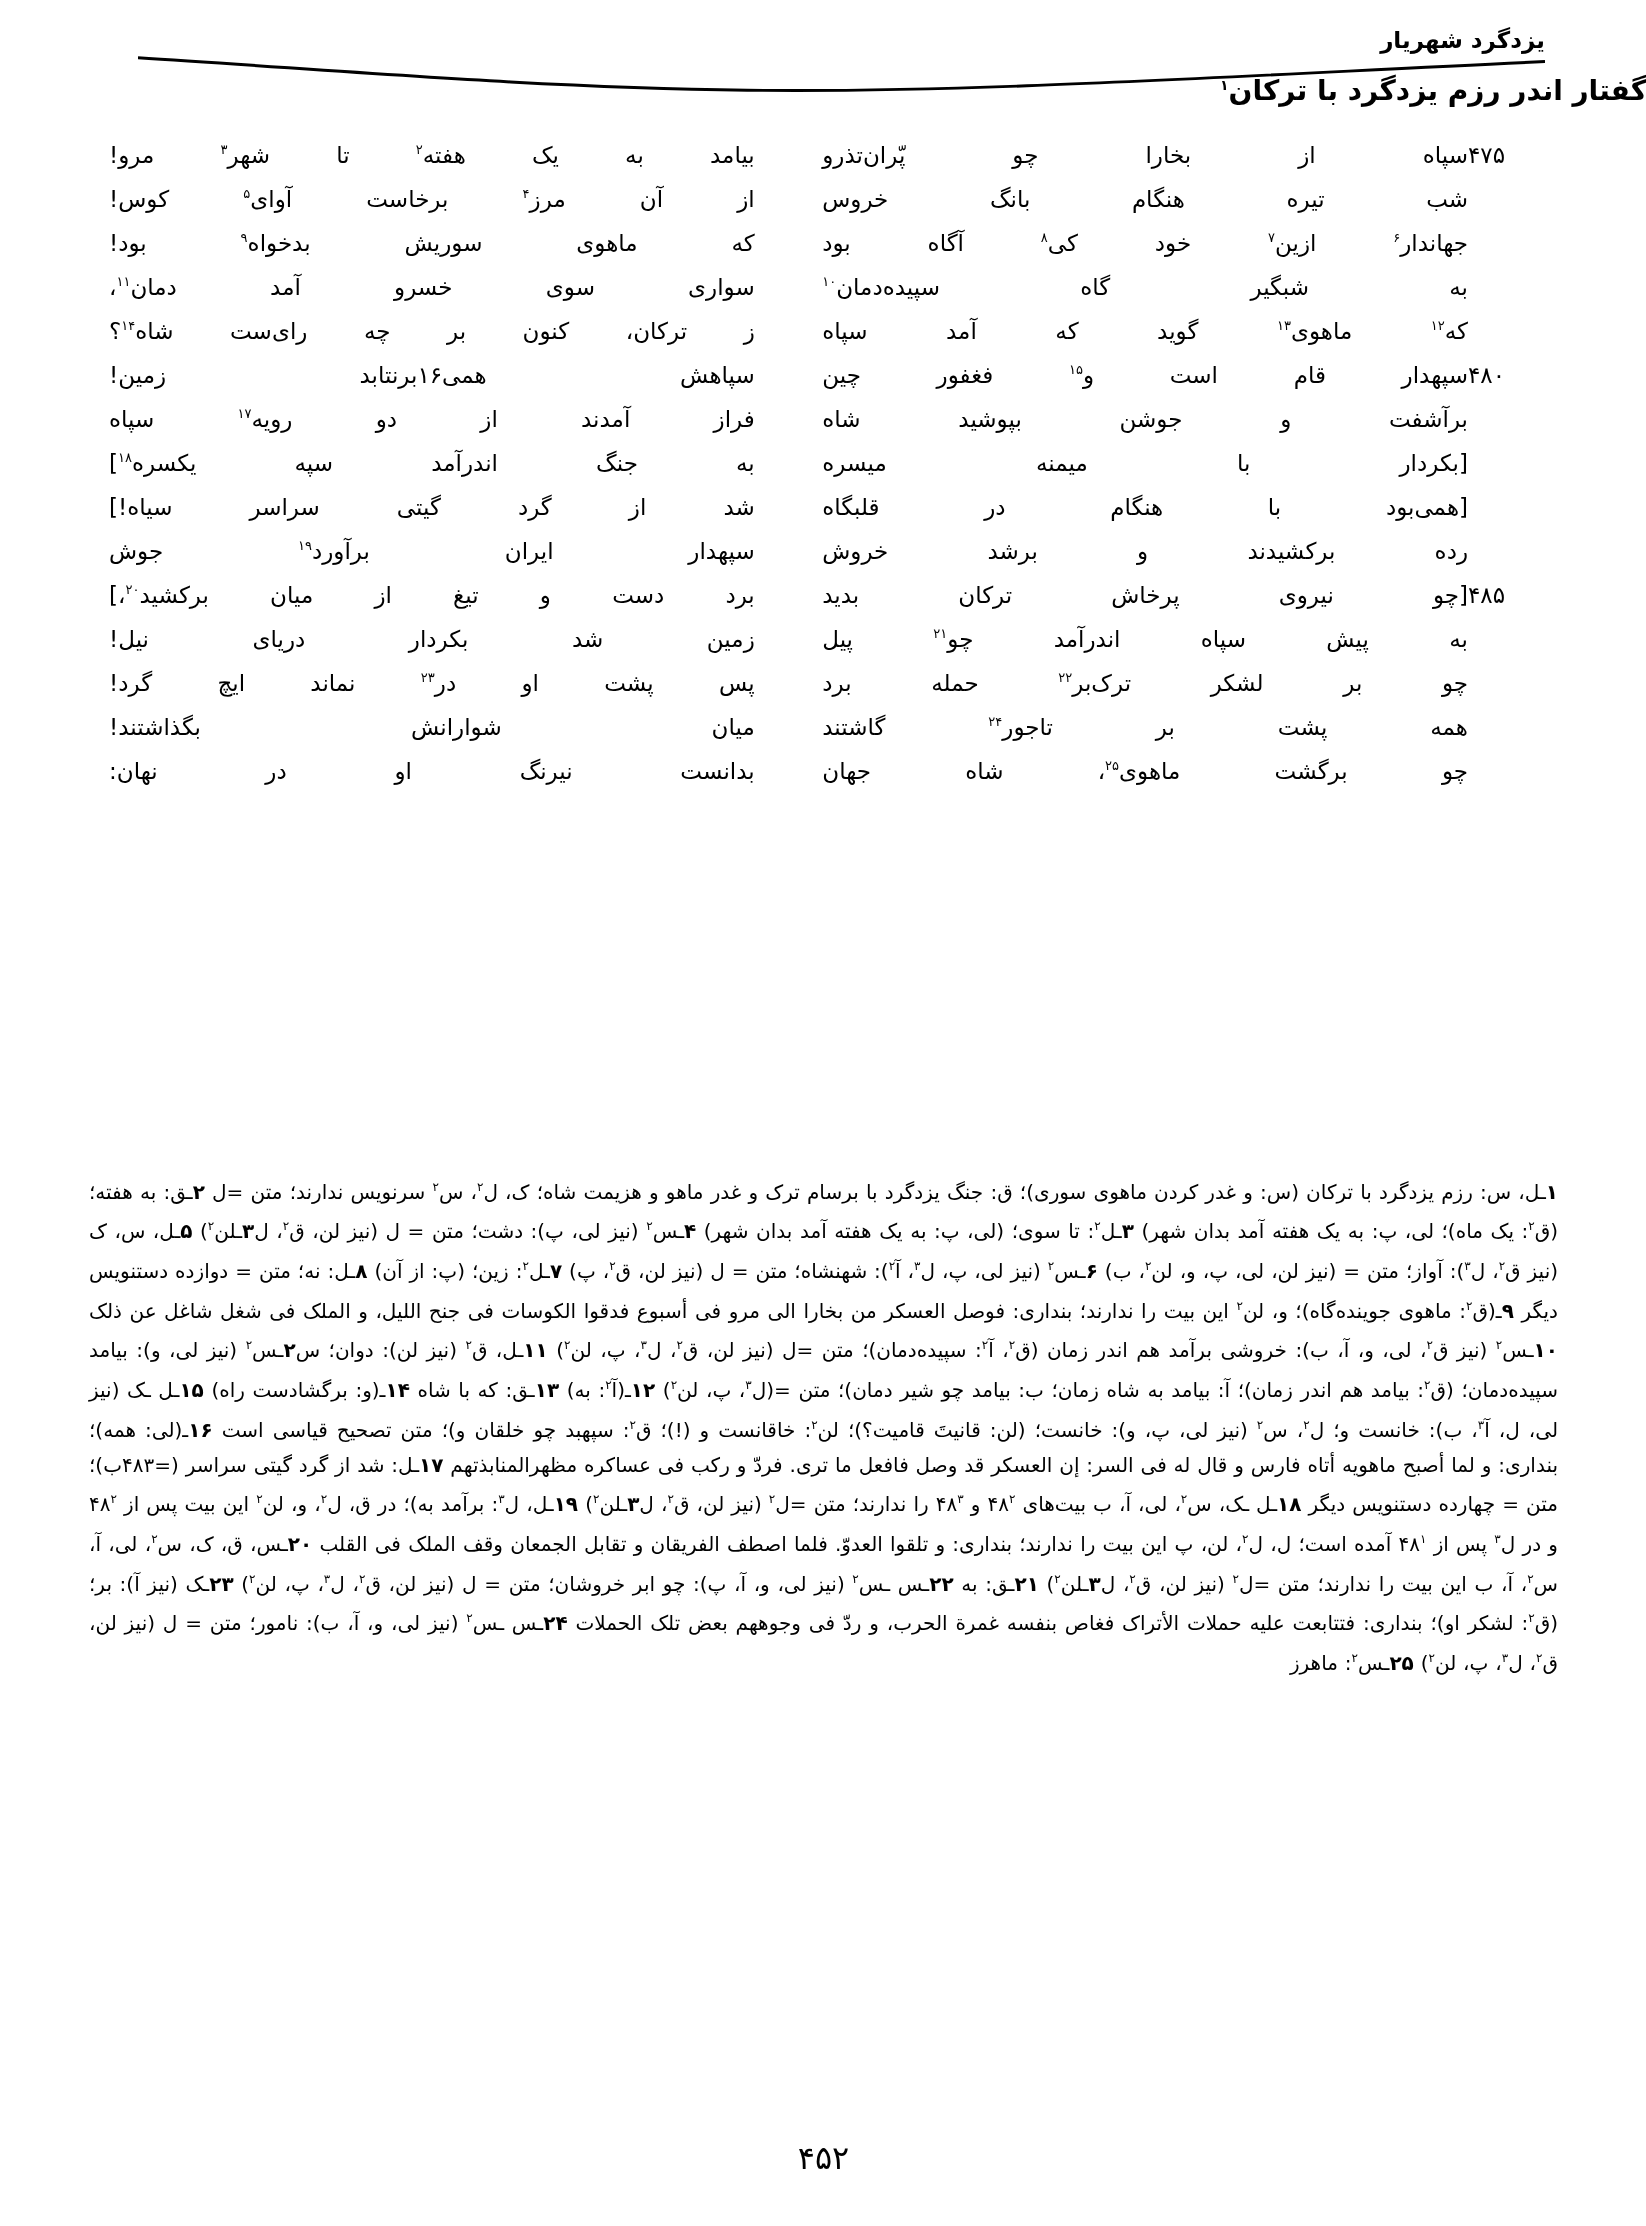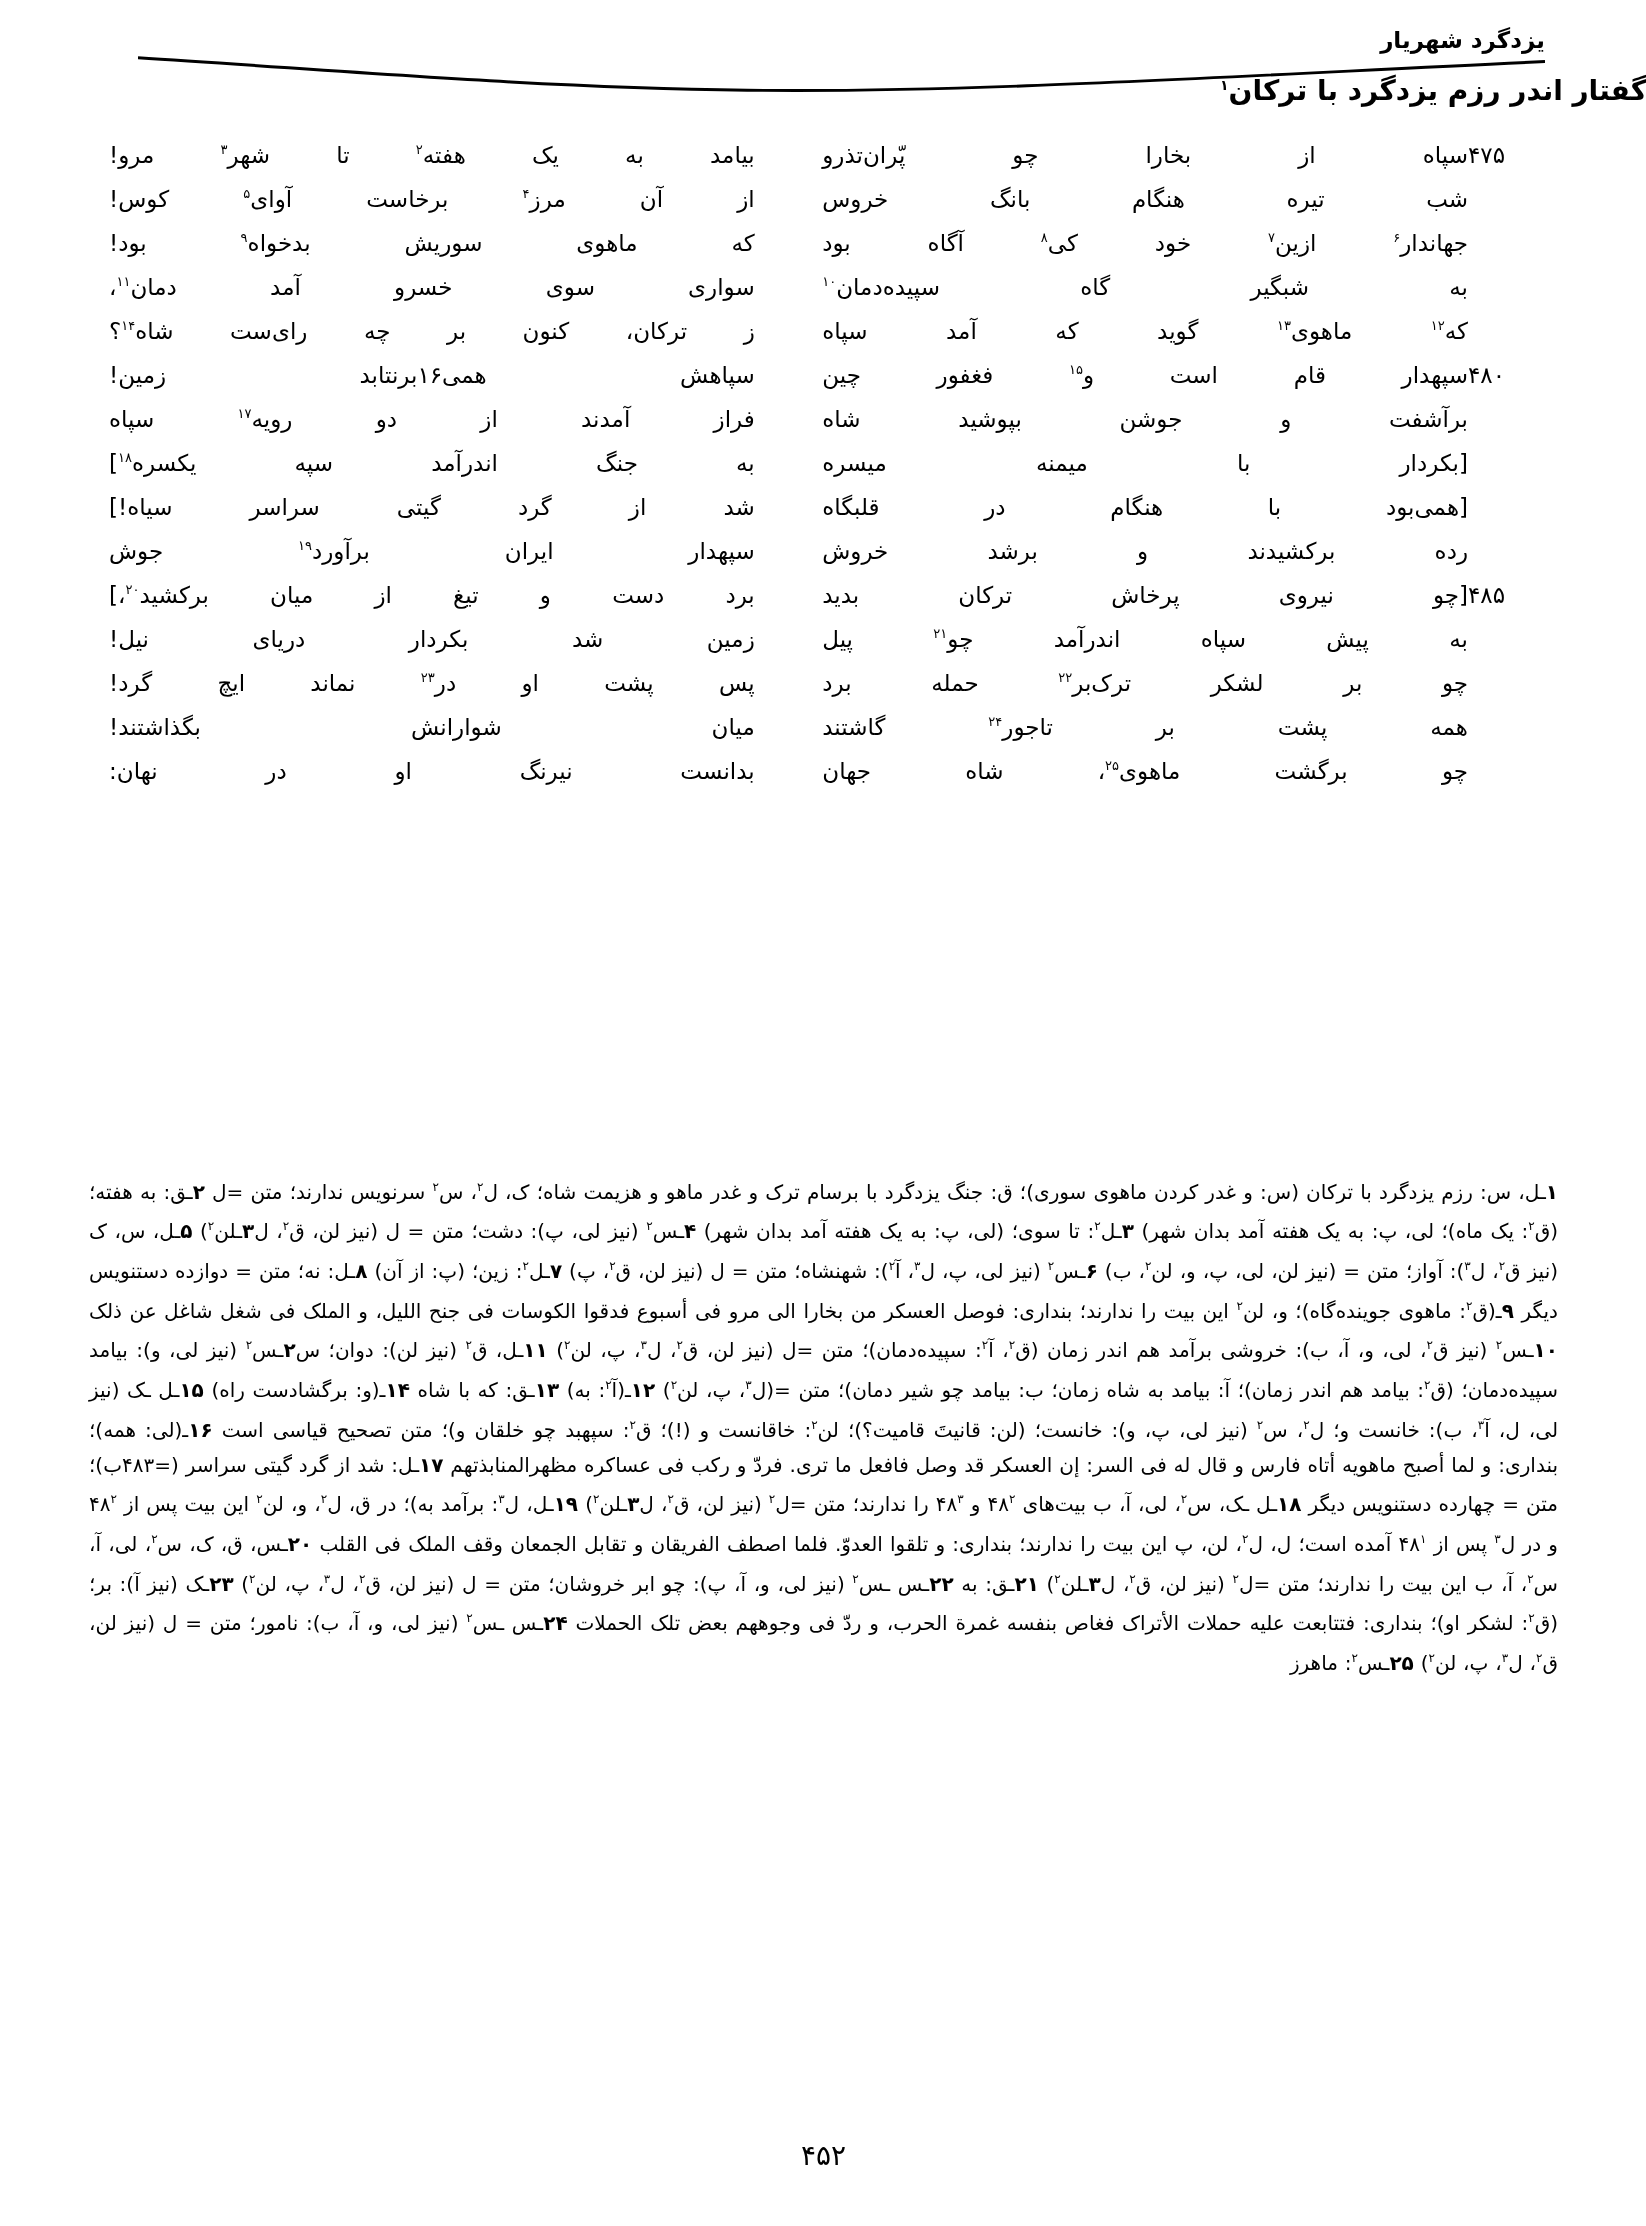--- a/index.html
+++ b/index.html
@@ -59,21 +59,21 @@
     font-size:20px;line-height:35px;
     text-align:justify;text-align-last:right;
     word-spacing:0.5px;
   }
   .apparatus sup{font-size:12px;vertical-align:super;}
   .apparatus .note{display:inline;}
 
   
   .folio{
     position:absolute;top:2139px;left:0;right:0;
-    text-align:center;font-size:28px;
+    text-align:center;font-size:32px;
   }
 </style>
 </head>
 <body>
 
 <div class="page">
 
   <div class="runhead">
     <div class="runhead-title">یزدگرد شهریار</div>
     <div class="rule-wrap">

